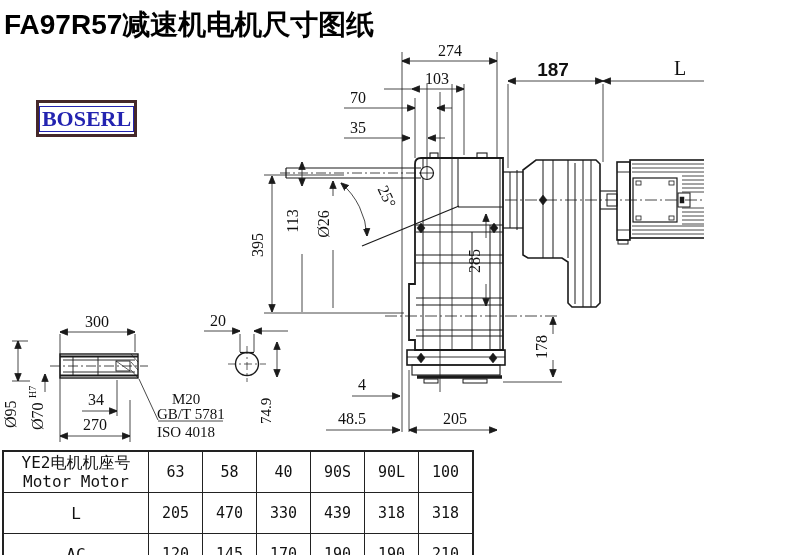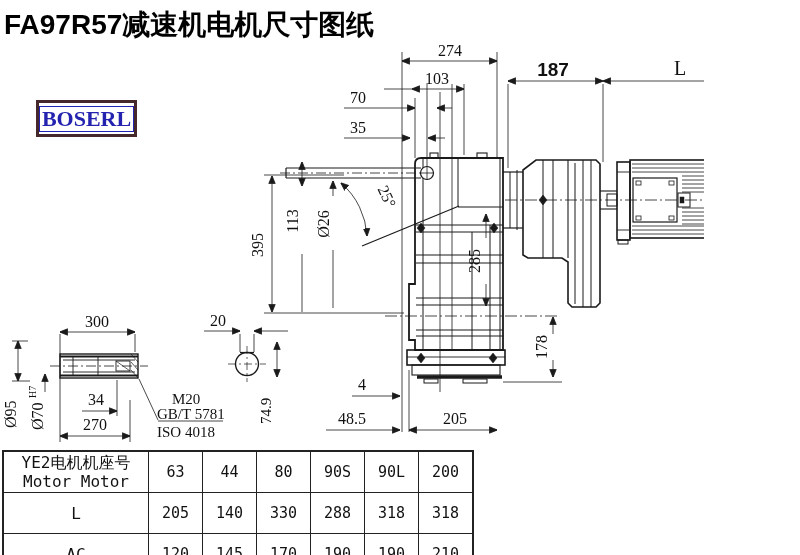--- a/index.html
+++ b/index.html
@@ -289,32 +289,32 @@
   </svg>
 
   <table id="spec-table">
     <tbody>
         <tr class="hdr">
       <th>
         <div>YE2电机机座号</div>
         <div>Motor Motor</div>
       </th>
       <td>63</td>
-      <td>44</td>
-      <td>80</td>
+      <td>58</td>
+      <td>40</td>
       <td>90S</td>
       <td>90L</td>
-      <td>200</td>
+      <td>100</td>
     </tr>
     <tr>
       <th>L</th>
       <td>205</td>
-      <td>140</td>
+      <td>470</td>
       <td>330</td>
-      <td>288</td>
+      <td>439</td>
       <td>318</td>
       <td>318</td>
     </tr>
     <tr>
       <th>AC</th>
       <td>120</td>
       <td>145</td>
       <td>170</td>
       <td>190</td>
       <td>190</td>

